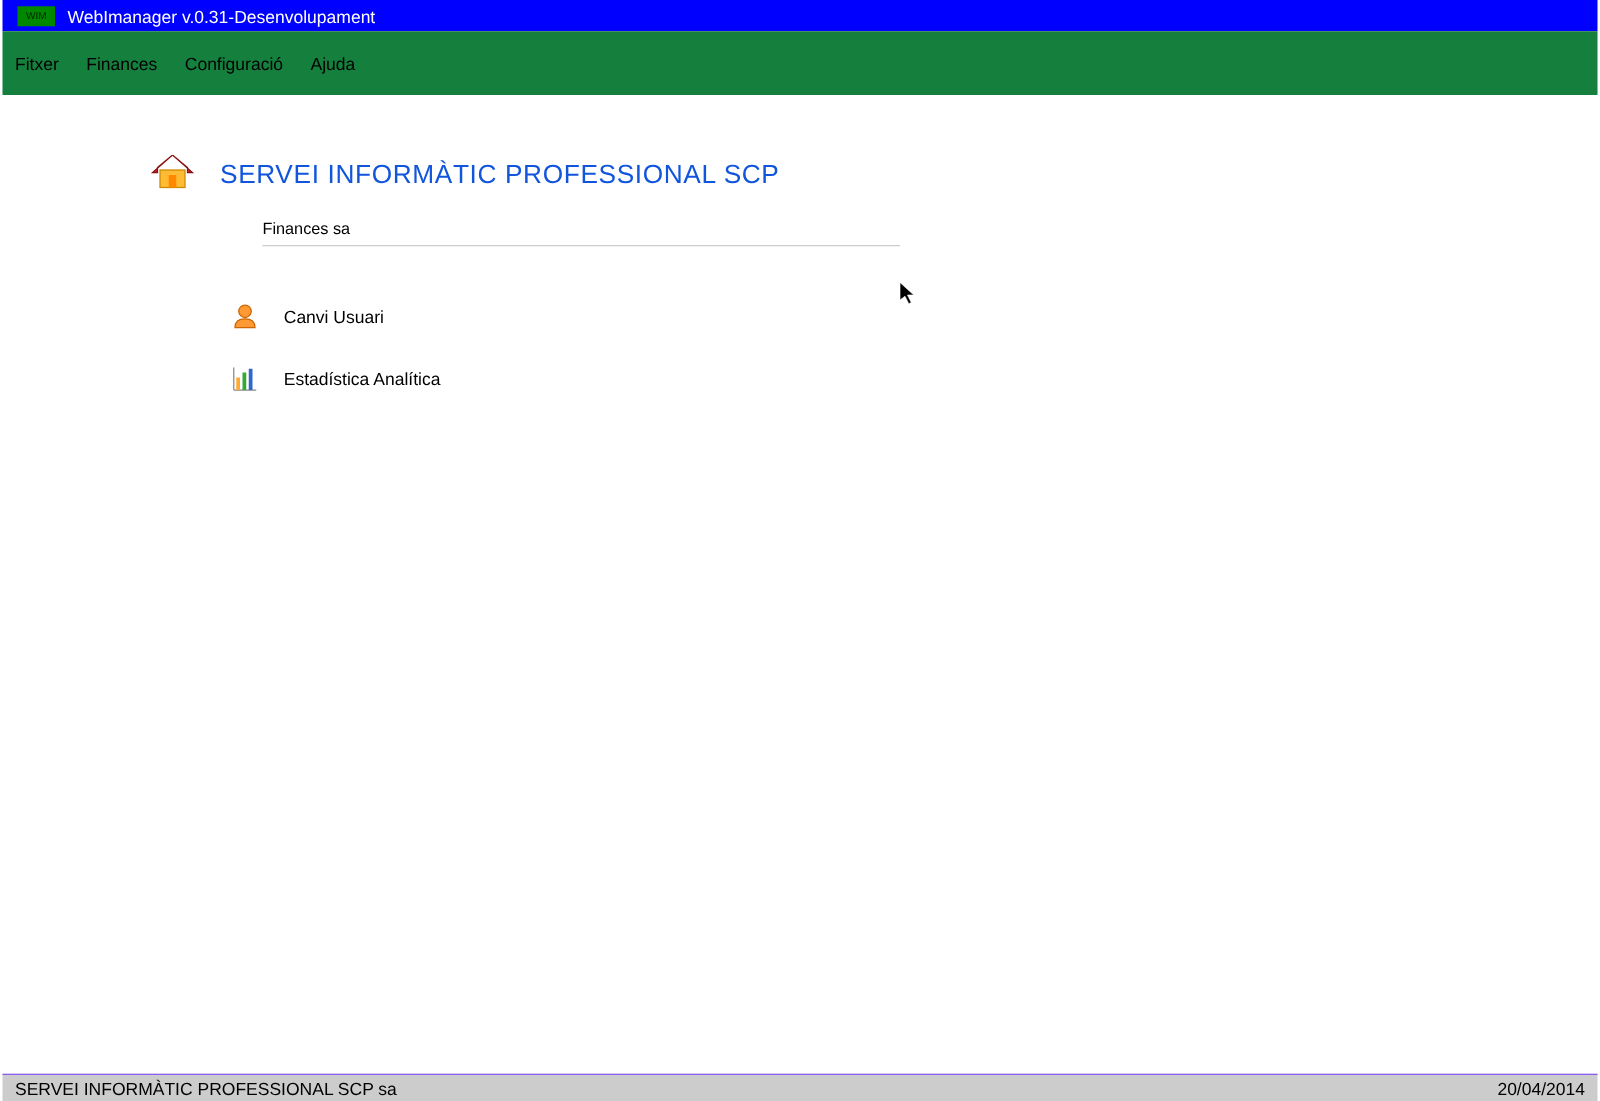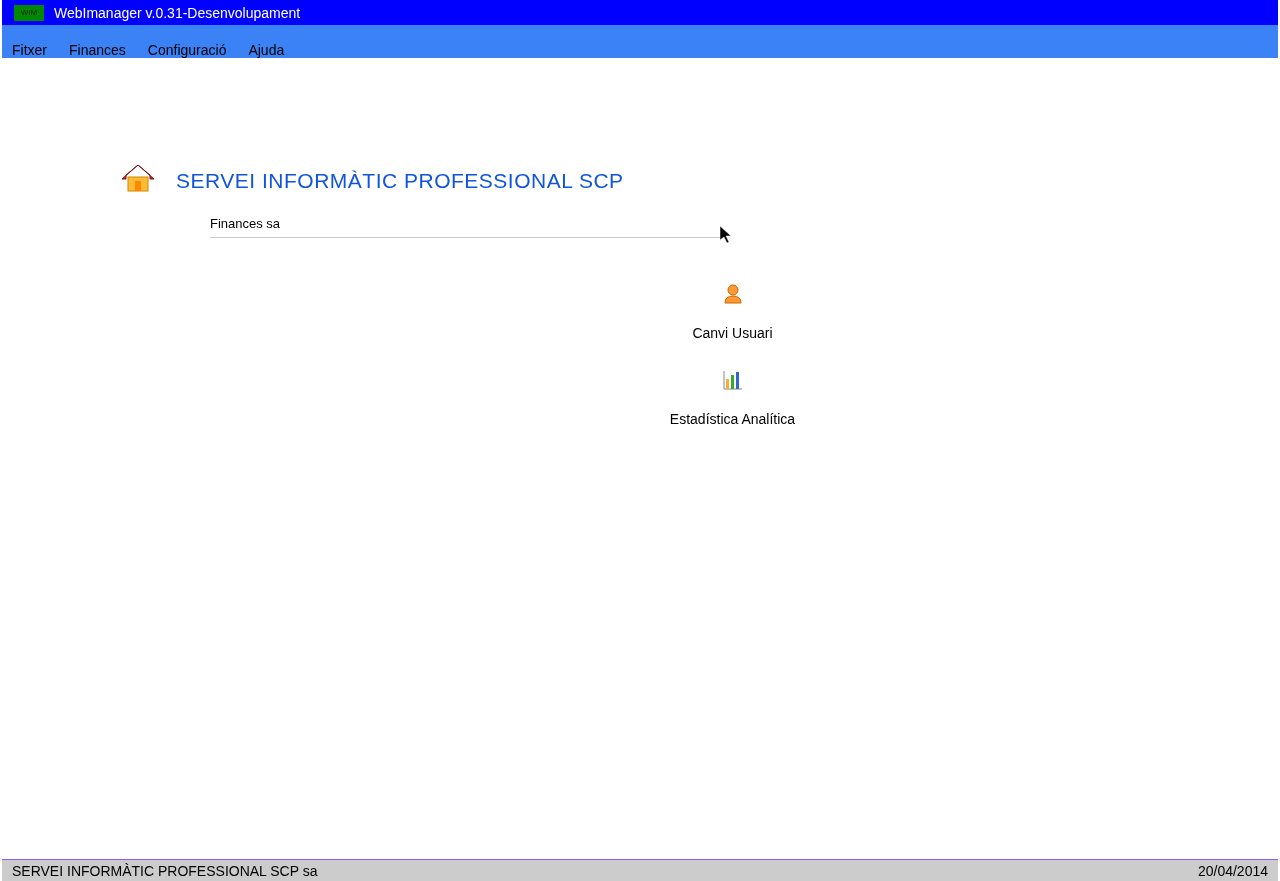--- a/index.html
+++ b/index.html
@@ -33,35 +33,35 @@
     font-size: 8px;
     color: #002200;
     margin-right: 10px;
   }
   .titlebar-text {
     font-weight: normal;
     font-size: 14px;
     color: #ffffff;
   }
   .menubar {
-    background: #3b82f6;
-    height: 33px;
-    display: flex;
-    align-items: flex-end;
+    background: #15803d;
+    height: 51px;
+    display: flex;
+    align-items: center;
     padding-left: 10px;
     gap: 22px;
     margin: 0 2px;
   }
   .menu-item {
     color: #000000;
     font-size: 14px;
     cursor: pointer;
   }
   .content {
-    padding-top: 107px;
+    padding-top: 48px;
     padding-left: 120px;
   }
   .header-row {
     display: flex;
     align-items: center;
     gap: 20px;
   }
   .home-icon svg {
     width: 36px;
     height: 28px;
@@ -89,21 +89,20 @@
   .links {
     margin-left: 65px;
     margin-top: 45px;
   }
   .link-row {
     display: flex;
     align-items: center;
     gap: 20px;
     margin-bottom: 28px;
     cursor: pointer;
-    flex-direction: column;
   }
   .link-icon {
     width: 22px;
     height: 22px;
     display: flex;
     align-items: center;
     justify-content: center;
   }
   .link-label {
     font-size: 14px;

